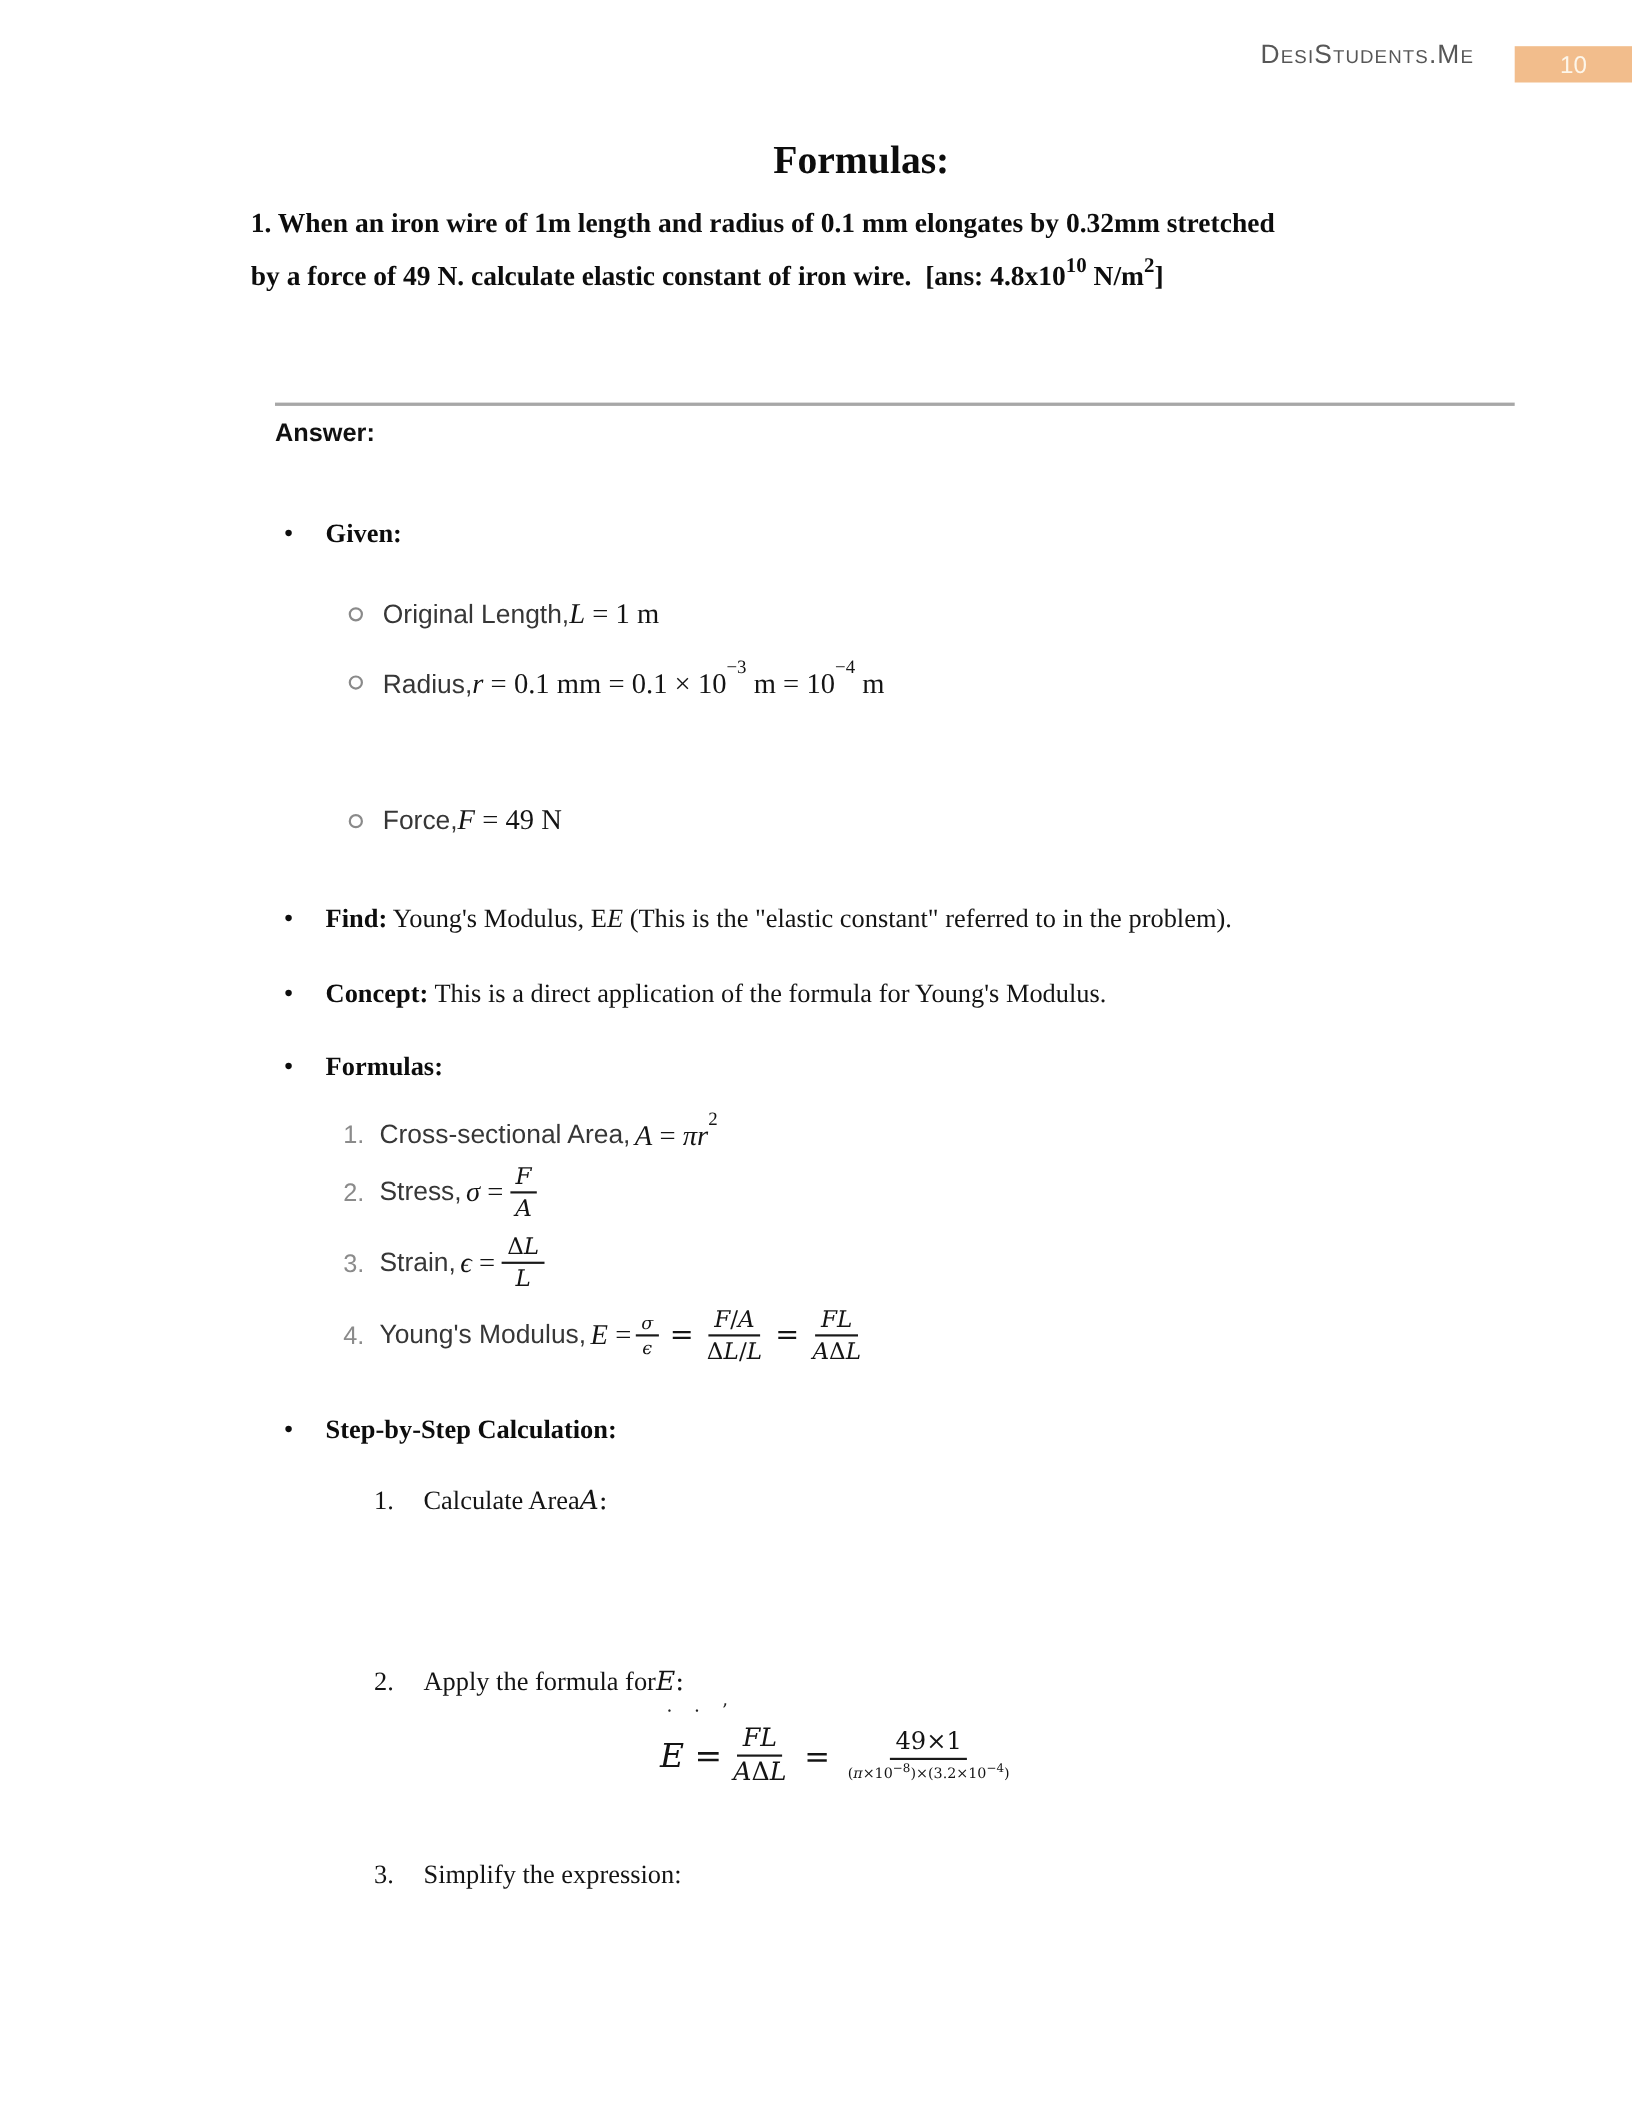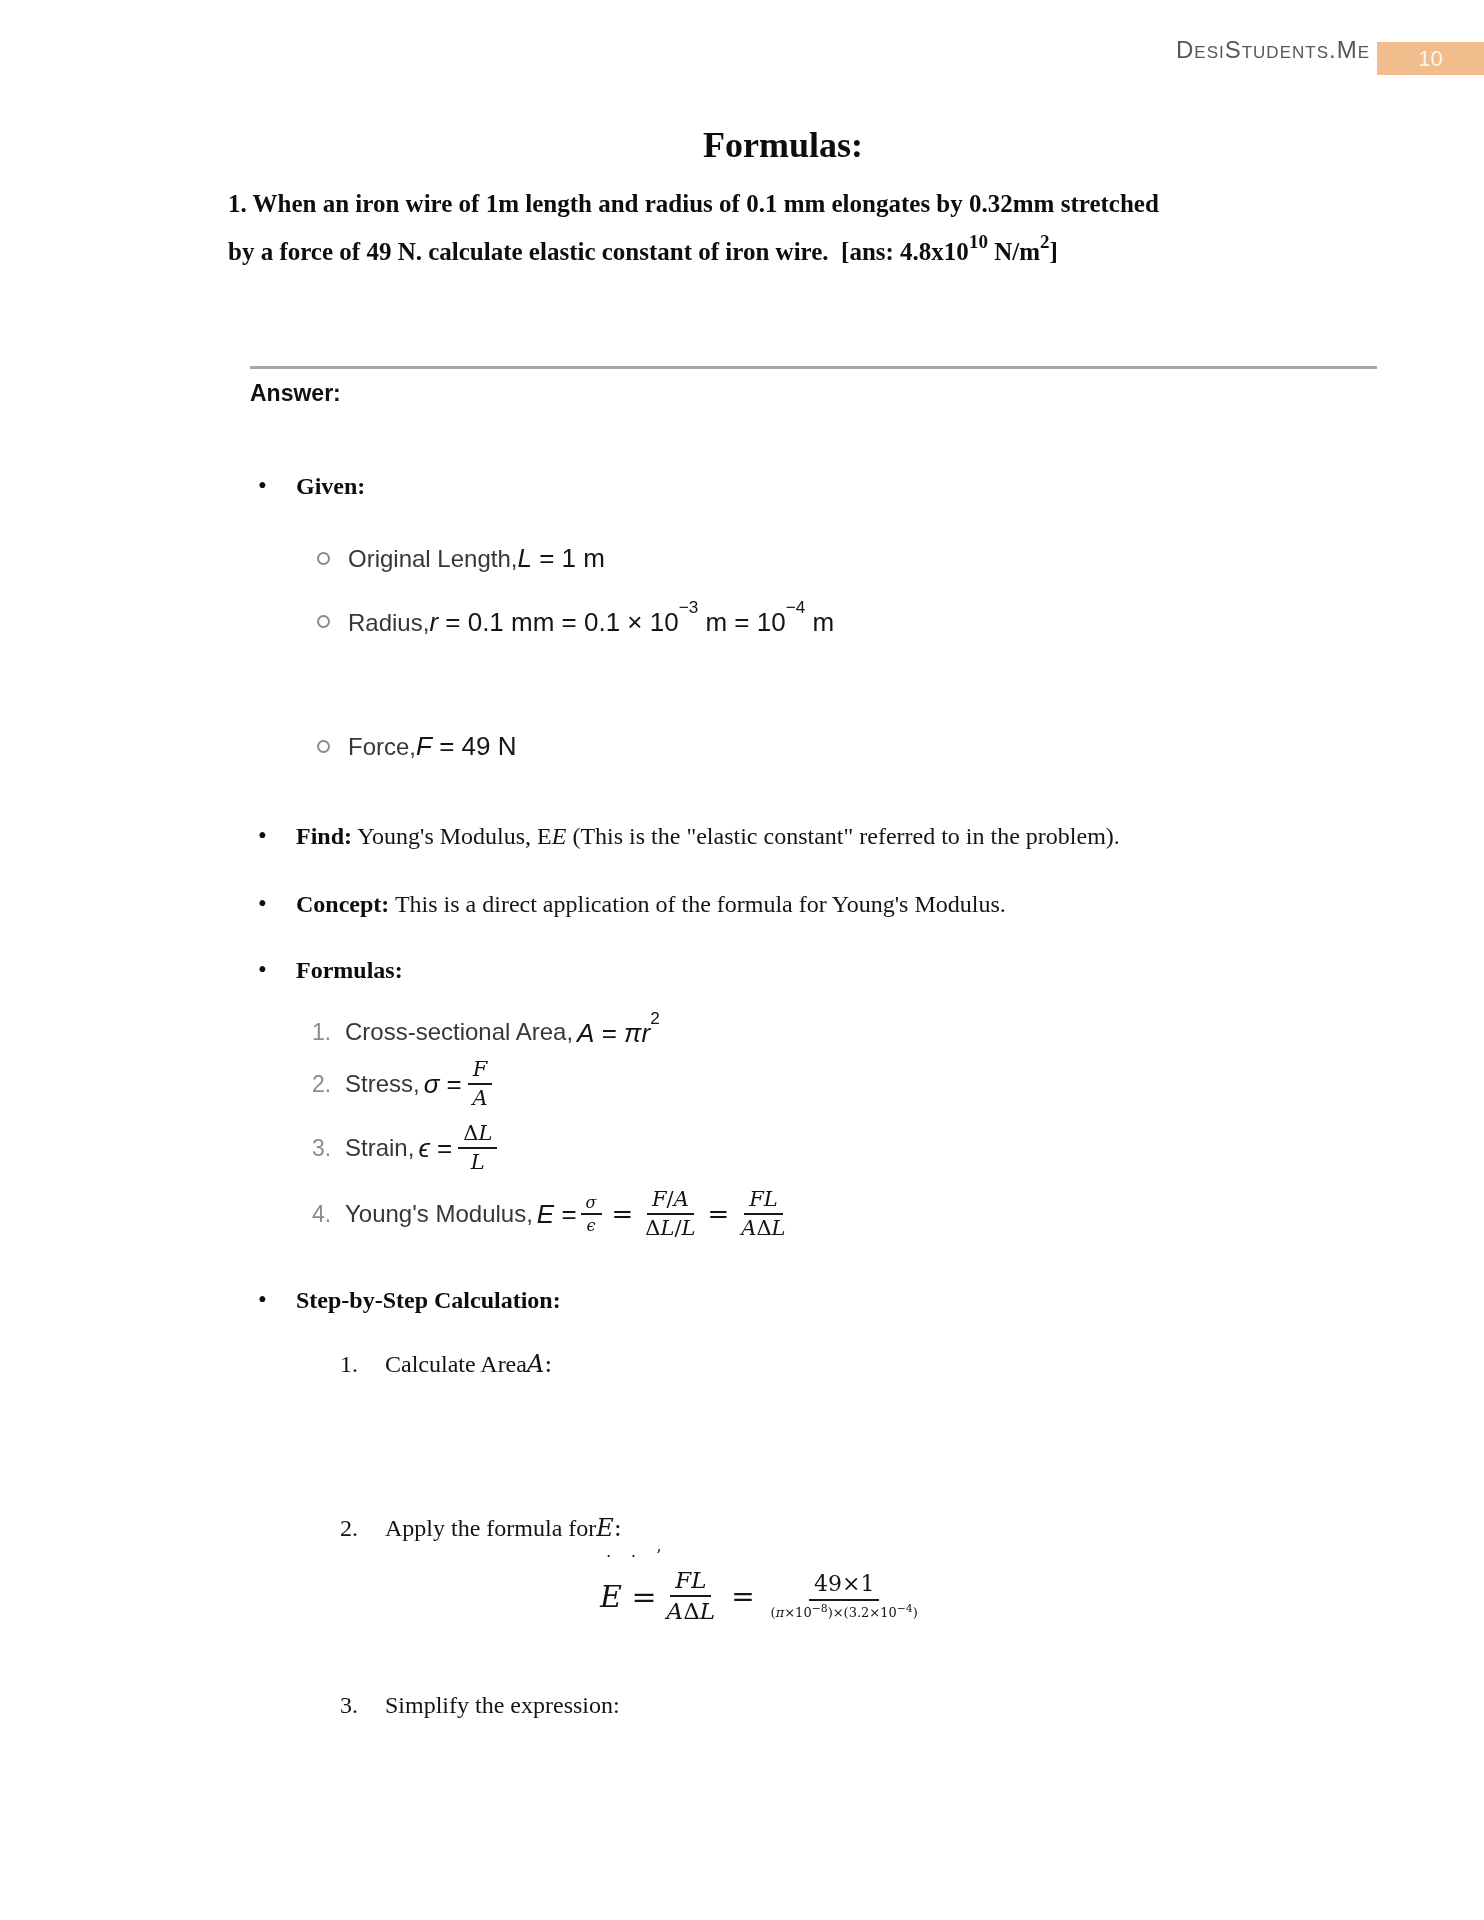--- a/index.html
+++ b/index.html
@@ -1,20 +1,20 @@
 <!DOCTYPE html>
 <html><head>
 <meta charset="utf-8">
 <style>
   html,body{margin:0;padding:0;background:#ffffff;}
   .page{position:relative;width:1484px;height:1920px;background:#fff;overflow:hidden;
         font-family:"Liberation Serif",serif;color:#141414;}
 
   
-  .site{position:absolute;top:36px;right:114px;font-family:"Liberation Sans",sans-serif;
+  .site{position:absolute;top:36px;right:144px;font-family:"Liberation Sans",sans-serif;
         font-variant:small-caps;font-size:24px;letter-spacing:1px;color:#575757;}
   .badge{position:absolute;top:42px;right:0;width:107px;height:33px;
          display:flex;align-items:center;justify-content:center;
          font-family:"Liberation Sans",sans-serif;font-size:22px;}
 
   
   .title{position:absolute;top:124px;left:703px;font-size:36px;font-weight:bold;color:#0d0d0d;}
   .pline{position:absolute;left:228px;font-size:25px;font-weight:bold;color:#0d0d0d;white-space:nowrap;}
   .psup{font-size:19px;position:relative;top:-12px;}
 
@@ -25,21 +25,21 @@
   
   .li1{position:absolute;left:258px;display:flex;align-items:baseline;font-size:24px;white-space:nowrap;}
   .li1 .b{width:38px;font-size:25px;color:#0d0d0d;flex-shrink:0;}
   .li1 b{font-weight:bold;color:#0d0d0d;}
 
   
   .li2{position:absolute;left:317px;display:flex;align-items:baseline;white-space:nowrap;}
   .circ{width:9px;height:9px;border:2px solid #8a8a8a;border-radius:50%;
         margin-right:18px;align-self:center;flex-shrink:0;}
   .slabel{font-family:"Liberation Sans",sans-serif;font-size:24px;color:#373737;}
-  .math{font-family:Liberation Sans, sans-serif;font-size:26px;color:#141414;}
+  .math{font-family:Liberation Serif, serif;font-size:26px;color:#141414;}
   .math sup,.eqmath sup{font-size:66%;position:relative;top:-0.45em;}
   .math i,.eqmath i,.frac i{font-style:italic;}
 
   
   .fitem{position:absolute;left:312px;display:flex;align-items:center;white-space:nowrap;}
   .fnum{width:33px;font-family:"Liberation Sans",sans-serif;font-size:23px;color:#8b8b8b;flex-shrink:0;}
   .fitem .slabel{margin-right:4px;}
 
   .frac{display:inline-flex;flex-direction:column;align-items:center;text-align:center;
         vertical-align:middle;margin:0 6px;font-family:"DejaVu Serif",serif;color:#141414;}

